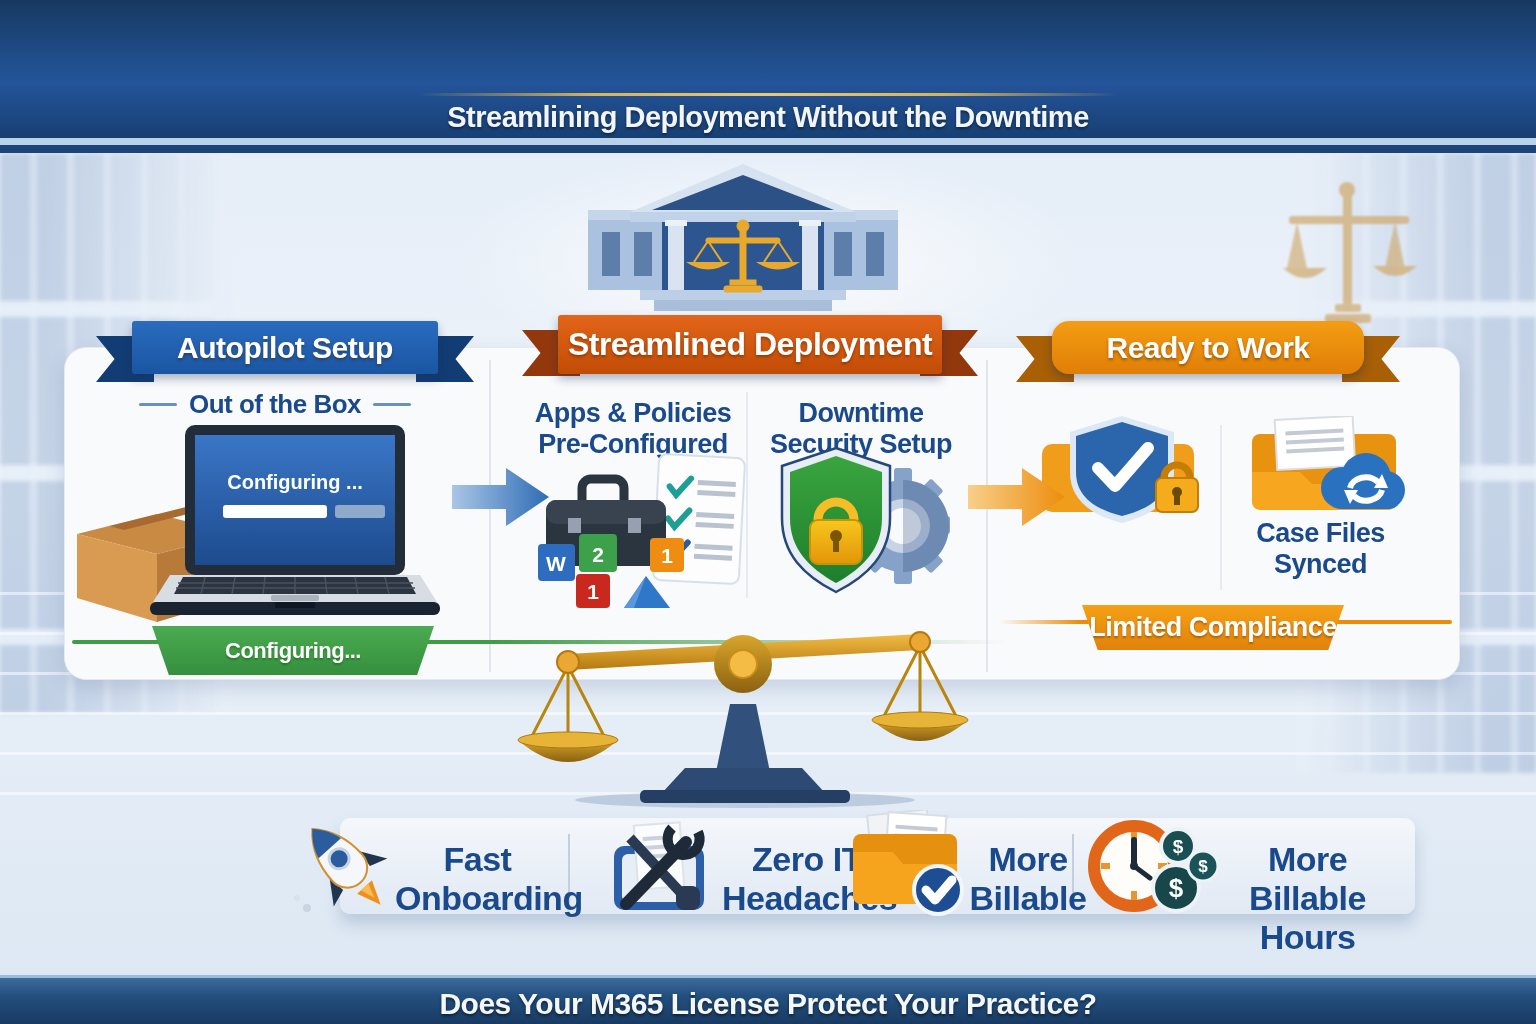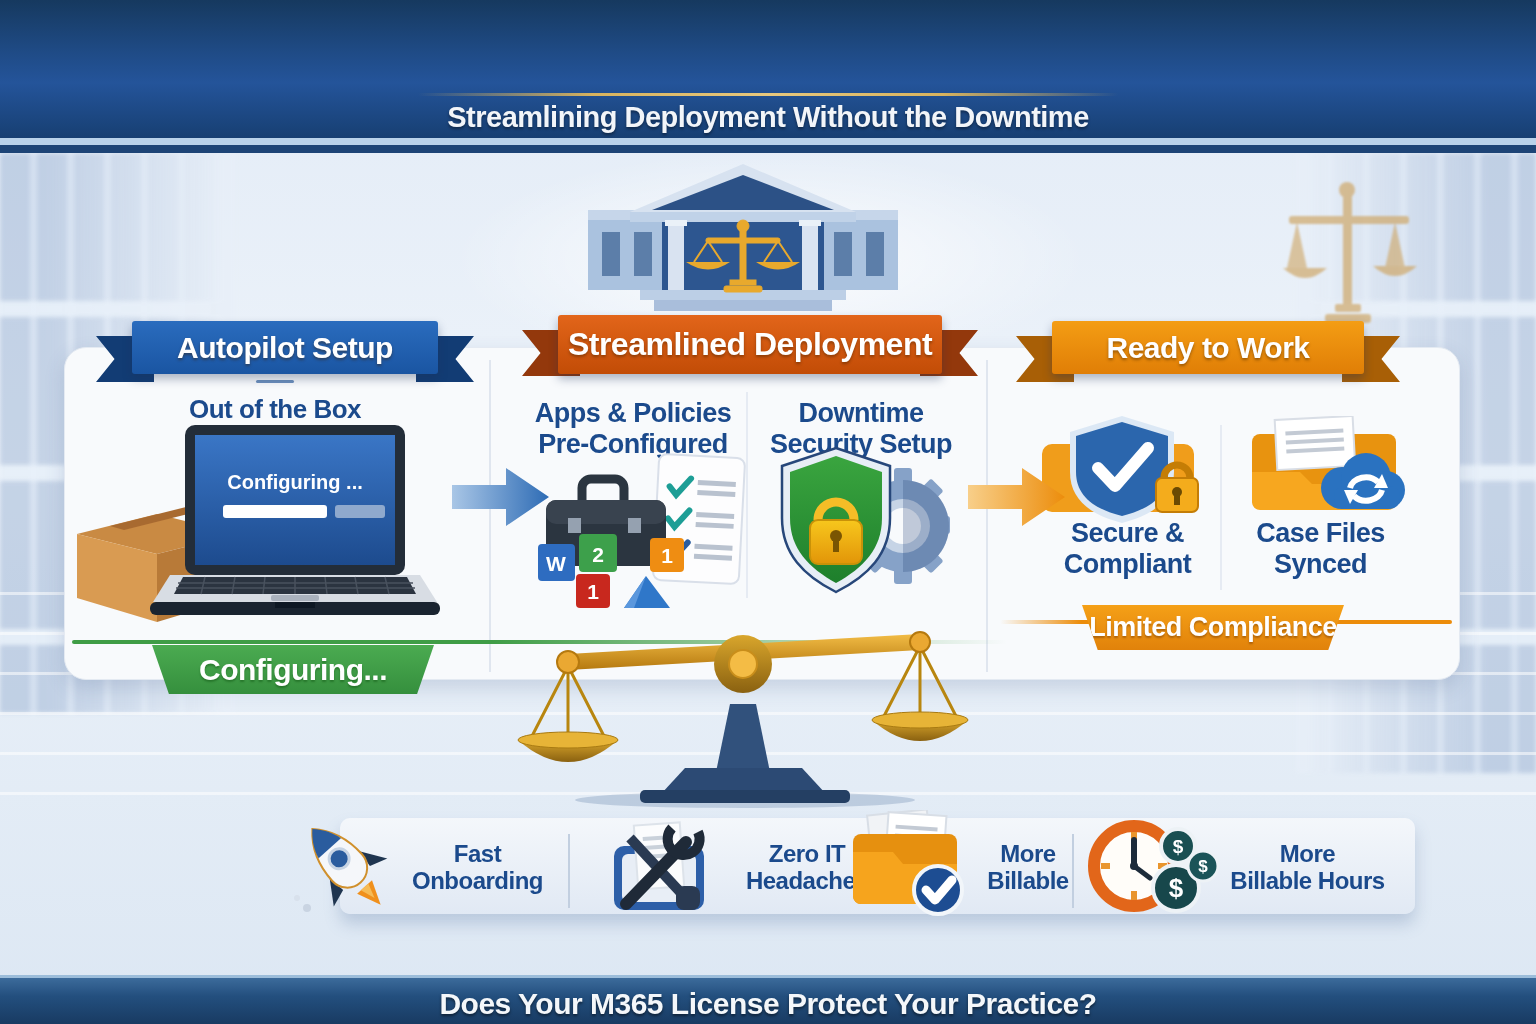--- a/index.html
+++ b/index.html
@@ -54,38 +54,38 @@
   .ribbon .band { position:relative; height:100%; display:flex; align-items:center; justify-content:center;
                   border-radius:3px; color:#fff; font-weight:700; letter-spacing:-.5px;
                   text-shadow:0 2px 3px rgba(60,30,0,.45); box-shadow:0 5px 10px rgba(30,50,90,.35); }
   .ribbon.blue  { left:132px; top:321px; width:306px; height:53px; font-size:30px; }
   .ribbon.blue .band { background:linear-gradient(180deg,#2a6cbe,#1a55a2); }
   .ribbon.blue .tail { background:#123c74; }
   .ribbon.redorange { left:558px; top:315px; width:384px; height:59px; font-size:32px; }
   .ribbon.redorange .band { background:linear-gradient(180deg,#e2651a,#c24c06); }
   .ribbon.redorange .tail { background:#93380c; }
   .ribbon.orange { left:1052px; top:321px; width:312px; height:53px; font-size:30px; }
-  .ribbon.orange .band { background:linear-gradient(180deg,#f49d14,#e07e06); }
+  .ribbon.orange .band { background:linear-gradient(180deg,#f49d14,#e07e06);border-radius:17px; }
   .ribbon.orange .tail { background:#a85f06; }
 
   
   .h-dash { display:flex; align-items:center; justify-content:center; gap:12px;
             position:absolute; z-index:5; }
   .h-dash .dash { width:38px; height:3px; background:#6c90bd; border-radius:2px; }
   .col-head, .feat { position:absolute; color:#1b4a8c; font-weight:700; text-align:center;
                      letter-spacing:-.5px; z-index:5; line-height:1.15; }
-  .benefit-label { position:absolute; color:#1b4a8c; font-weight:700; font-size:24px;
+  .benefit-label { position:absolute; color:#1b4a8c; font-weight:700; font-size:34px;
                    line-height:1.14; text-align:center; letter-spacing:-.5px; z-index:6; }
 
   
   .flag { position:absolute; display:flex; align-items:center; justify-content:center;
           color:#fff; font-weight:700; letter-spacing:-.5px; z-index:6;
           text-shadow:0 2px 2px rgba(0,60,0,.35);
           clip-path:polygon(0 0,100% 0,94% 100%,6% 100%); }
-  .flag.green { left:152px; top:645px; width:282px; height:49px; font-size:30px;
+  .flag.green { left:152px; top:626px; width:282px; height:49px; font-size:22px;
                 background:linear-gradient(180deg,#4bab51,#358f3d); }
   .flag.orangeb { left:1082px; top:605px; width:262px; height:45px; font-size:27px;
                   text-shadow:0 2px 2px rgba(90,40,0,.4);
                   background:linear-gradient(180deg,#f5a017,#e1820a); }
   .flourish { position:absolute; height:4px; z-index:5; border-radius:2px; }
   .flourish.green { left:72px; top:640px; width:935px;
         background:linear-gradient(90deg,#3f9d46 0%,#3f9d46 45%,rgba(63,157,70,0) 100%); }
   .flourish.orange { left:1000px; top:620px; width:452px;
         background:linear-gradient(90deg,rgba(236,140,10,0) 0%,#ec8c0a 18%,#ec8c0a 100%); }
 
@@ -192,21 +192,21 @@
     <div class="tail l"></div>
       <div class="tail r"></div>
     <div class="band">Streamlined Deployment</div>
   </div>
   <div class="ribbon orange">
     <div class="tail l"></div>
       <div class="tail r"></div>
     <div class="band">Ready to Work</div>
   </div>
 
-  <div class="h-dash" style="left:105px; top:380px; width:340px;flex-direction:column;">
+  <div class="h-dash" style="left:105px; top:390px; width:340px;">
     <span class="dash"></span>
     <span class="col-head" style="position:static; font-size:26px;">Out of the Box</span>
     <span class="dash"></span>
   </div>
 
   <svg class="abs" style="left:62px; top:492px; z-index:5;" width="190" height="132">
     <polygon points="15,42 95,22 175,42 95,62" fill="#c98a43"></polygon>
     <polygon points="15,42 95,62 95,130 15,106" fill="#d99b52"></polygon>
     <polygon points="95,62 175,42 175,106 95,130" fill="#b87a38"></polygon>
     <polygon points="48,34 128,14 142,18 62,38" fill="#a86a30"></polygon>
@@ -340,24 +340,20 @@
     <path d="M80,0 L132,16 V56 C132,84 111,99 80,107 C49,99 28,84 28,56 V16 Z" fill="#dce8f5"></path>
     <path d="M80,6 L126,20 V56 C126,80 108,93 80,100 C52,93 34,80 34,56 V20 Z" fill="#2b66ad"></path>
     <path d="M56,52 L73,70 L106,32" stroke="#ffffff" stroke-width="12" fill="none" stroke-linecap="round" stroke-linejoin="round"></path>
     <g>
       <path d="M122,62 a13,13 0 0 1 26,0" stroke="#c47d06" stroke-width="7" fill="none"></path>
       <rect x="114" y="62" width="42" height="34" rx="6" fill="#f4ac1c" stroke="#c47d06" stroke-width="2"></rect>
       <circle cx="135" cy="76" r="5" fill="#6b4a03"></circle>
         <rect x="132" y="78" width="6" height="11" fill="#6b4a03"></rect>
     </g>
   </svg>
-  <div class="feat" style="left:1040px; top:518px; width:175px; font-size:27px;">
-    <div>Secure &amp;</div>
-    <div>Compliant</div>
-  </div>
 
   <svg class="abs" style="left:1244px; top:416px; z-index:5;" width="162" height="104">
     <rect x="8" y="18" width="144" height="74" rx="8" fill="#e8930f"></rect>
     <g transform="rotate(-3 70 28)">
       <rect x="32" y="2" width="78" height="50" fill="#ffffff" stroke="#d9dee6" stroke-width="2"></rect>
       <rect x="42" y="14" width="58" height="4" fill="#c3cad4"></rect>
         <rect x="42" y="23" width="58" height="4" fill="#c3cad4"></rect>
       <rect x="42" y="32" width="58" height="4" fill="#c3cad4"></rect>
     </g>
     <path d="M8,56 h48 l12,12 h84 v18 a8,8 0 0 1 -8,8 H16 a8,8 0 0 1 -8,-8 Z" fill="#f7a71f"></path>

